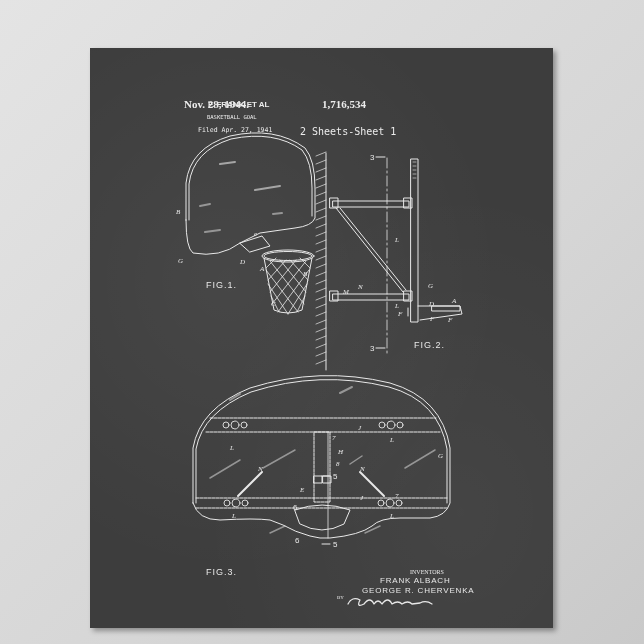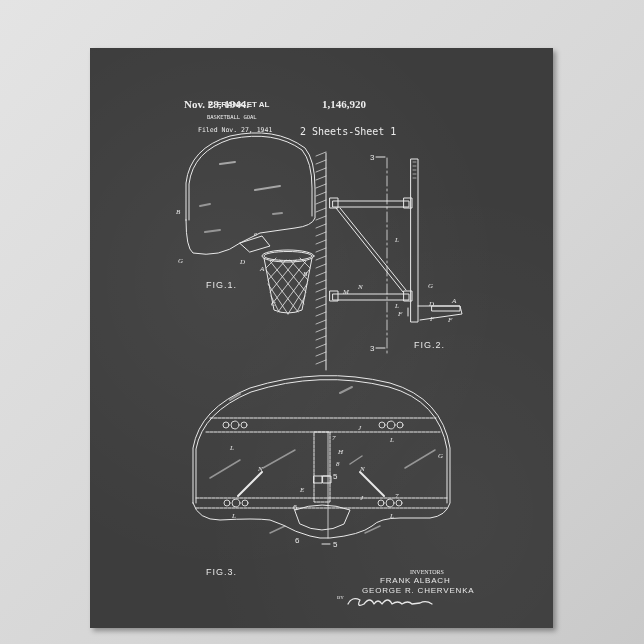--- a/index.html
+++ b/index.html
@@ -31,23 +31,23 @@
   .inv-label { font-family: "Liberation Serif", serif; font-size: 6px; }
   .inv-name { font-family: "Liberation Sans", sans-serif; font-size: 8px; letter-spacing: 0.8px; }
   .by-label { font-family: "Liberation Serif", serif; font-size: 5px; }
 </style>
 </head>
 <body>
 
 <div class="poster">
   <span class="chalk hdr-date">Nov. 28, 1944.</span>
   <span class="chalk hdr-inv">F. FRANK ET AL</span>
-  <span class="chalk hdr-num">1,146,920</span>
+  <span class="chalk hdr-num">1,716,534</span>
   <span class="chalk hdr-title">BASKETBALL GOAL</span>
-  <span class="chalk hdr-filed">Filed Nov. 27, 1941</span>
+  <span class="chalk hdr-filed">Filed Apr. 27, 1941</span>
   <span class="chalk hdr-sheets">2 Sheets-Sheet 1</span>
 
   <svg class="drawing" width="463" height="580" viewBox="0 0 463 580" fill="none" stroke="#e8e8e8" stroke-width="1" stroke-linecap="round" stroke-linejoin="round">
 
     <g>
       <path d="M96,172 L96,135 Q100,100 140,88 Q185,78 215,100 Q225,112 225,140 L225,170 Q222,178 205,180 L170,185 L150,195 Q130,210 103,205 Q96,200 96,172 Z"></path>
       <path d="M99,172 L99,136 Q103,103 141,91 Q184,82 212,102 Q222,114 222,140 L222,168"></path>
 
       <line x1="130" y1="116" x2="145" y2="114" stroke-width="2" opacity="0.6"></line>
       <line x1="165" y1="142" x2="190" y2="138" stroke-width="2" opacity="0.6"></line>

